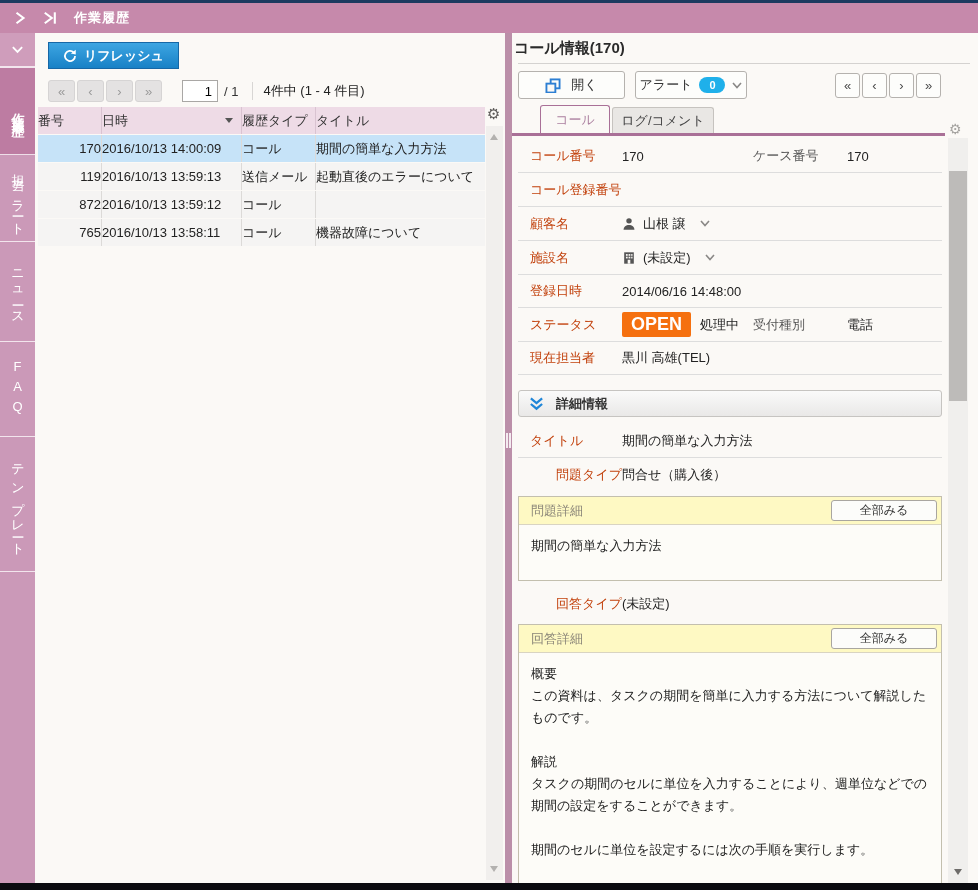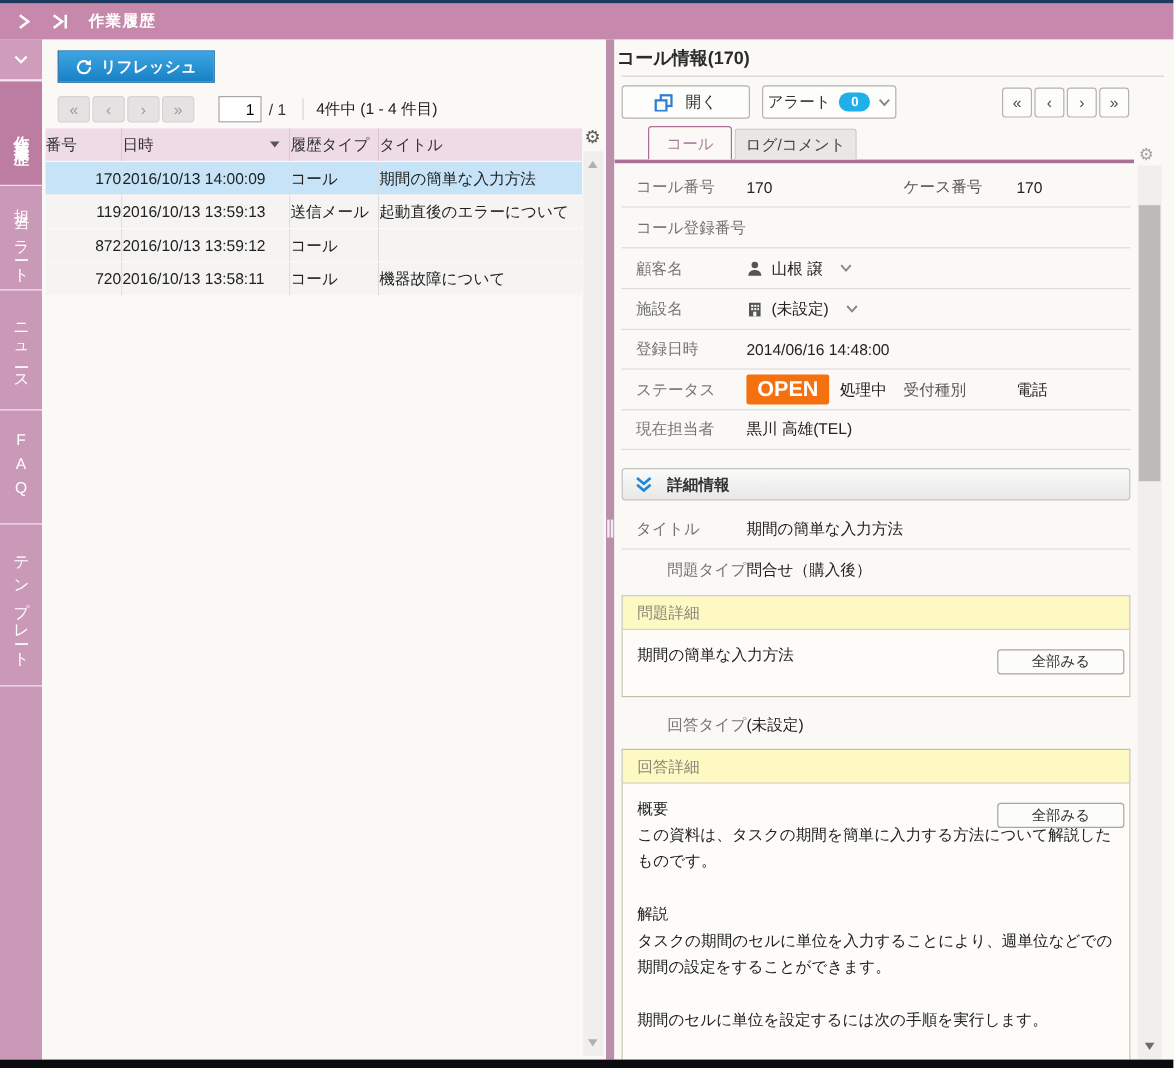--- a/index.html
+++ b/index.html
@@ -95,41 +95,41 @@
   #tab-rule { position:absolute; left:0; top:100px; width:433px; height:3px; background:#a97097; }
   #right-gear { position:absolute; left:437px; top:88px; font-size:14px; color:#a5a3a0; cursor:pointer;
                 font-family:"DejaVu Sans", sans-serif; }
   #right-scroll { position:absolute; left:436px; top:105px; bottom:0; width:20px; background:#f0efed; }
   #right-scroll .thumb { position:absolute; left:1px; top:33px; width:18px; height:230px; background:#bdbbb9; cursor:grab; }
   #right-scroll .arr-down { border-top-color:#6e6c6a; left:5.5px; }
 
   #dcontent { position:absolute; left:6px; top:107px; width:424px; }
   .frow { display:flex; align-items:center; border-bottom:1px solid #ddd; }
   .frow.noline { border-bottom:none;text-align:right; }
-  .flabel  { width:92px;  margin-left:12px; color:#737373; flex-shrink:0; }
+  .flabel  { width:92px;  margin-left:12px; color:#c2410c; flex-shrink:0; }
   .fvalue  { width:131px; color:#222; display:flex; align-items:center; flex-shrink:0; }
   .flabel2 { width:94px;  color:#555; flex-shrink:0; }
   .fvalue2 { color:#222; }
   .h33{height:33px}.h34{height:34px}
   .ico { display:inline-flex; margin-right:7px; }
   .chev-gap { margin-left:14px; display:inline-flex; cursor:pointer; }
   .open-badge { background:#f5700f; color:#fff; font-weight:bold; padding:2px 9px; border-radius:2px;
                 margin-right:9px; font-size:18px; }
 
   #section-bar { margin:15px 0 8px 0; height:27px; background:linear-gradient(#fafafa,#e9e8e7);
                  border:1px solid #c6c4c1; border-radius:3px; display:flex; align-items:center; gap:12px;
                  padding-left:10px; cursor:pointer; }
   #section-bar .stitle { font-weight:bold; color:#333; }
 
   .detail-box { border:1px solid #c3bfae; margin-top:4px; }
   .box-head { height:28px; background:#fef9c3; display:flex; align-items:center; position:relative;
               padding-left:12px; color:#8a8578; border-bottom:1px solid #d9d4c2; }
   .box-btn { position:absolute; right:4px; top:3px; width:106px; height:21px; background:#fcfcfa;
              border:1px solid #a9a6a0; border-radius:3px; font-size:12px; color:#333;
-             display:flex; align-items:center; justify-content:center; cursor:pointer;margin-top:41px; }
+             display:flex; align-items:center; justify-content:center; cursor:pointer; }
   .box-body { background:#fdfcf8; padding:10px 12px; color:#222; line-height:22px; white-space:pre-line; }
   #problem-body { height:55px; }
   #answer-body  { height:237px; overflow:hidden; }
   #answer-box   { }
 </style>
 </head>
 <body>
 
 <div id="top-line"></div>
 
@@ -214,21 +214,21 @@
         <div class="td c-type">送信メール</div>
         <div class="td c-title">起動直後のエラーについて</div>
       </div>
       <div class="trow">
         <div class="td c-num">872</div>
         <div class="td c-date">2016/10/13 13:59:12</div>
         <div class="td c-type">コール</div>
         <div class="td c-title"></div>
       </div>
       <div class="trow">
-        <div class="td c-num">720</div>
+        <div class="td c-num">765</div>
         <div class="td c-date">2016/10/13 13:58:11</div>
         <div class="td c-type">コール</div>
         <div class="td c-title">機器故障について</div>
       </div>
     </div>
   </div>
 
   <span id="left-gear">⚙</span>
   <div id="left-scroll">
     <span class="arr-up"></span>

